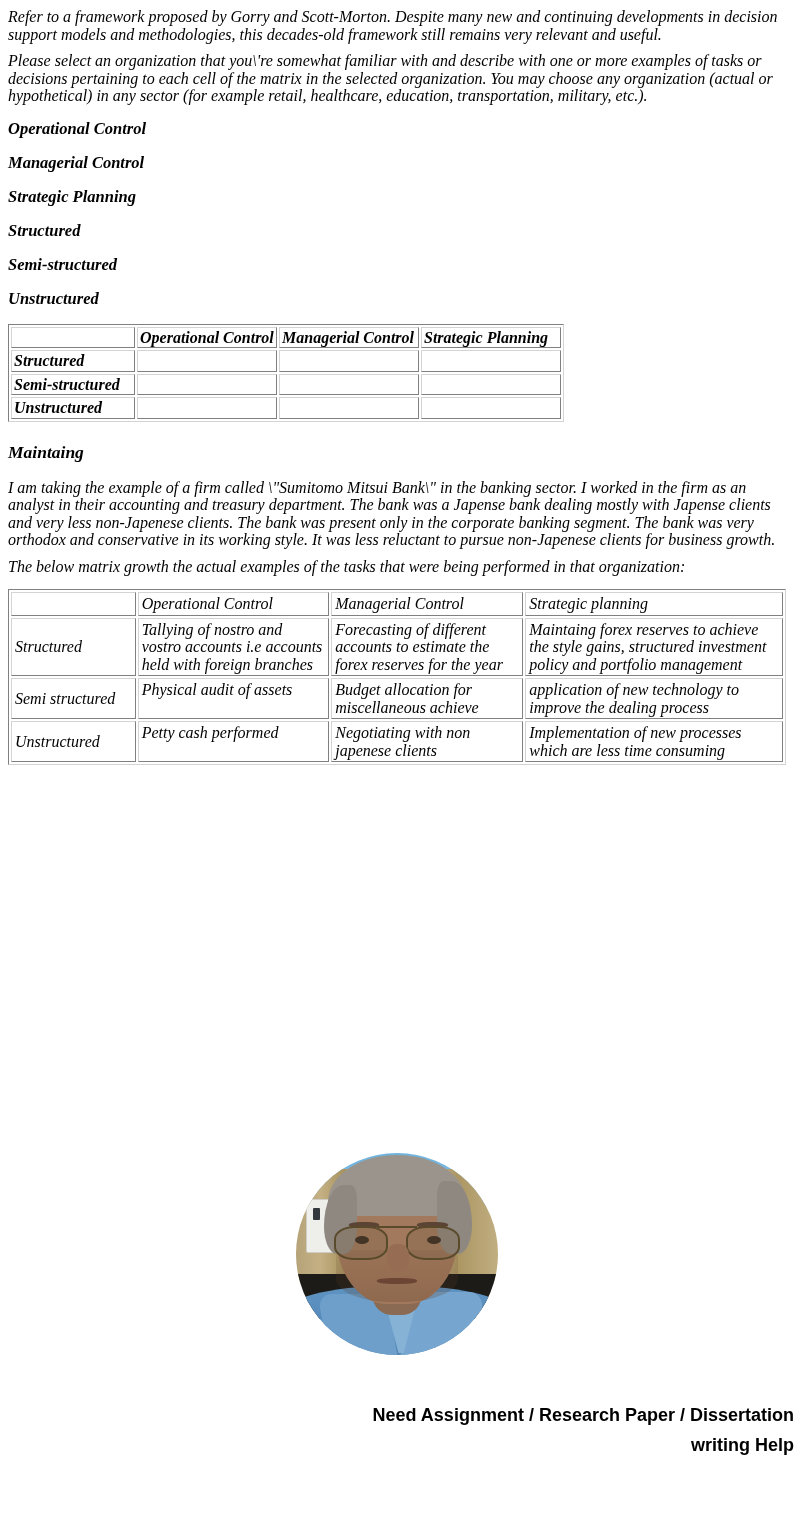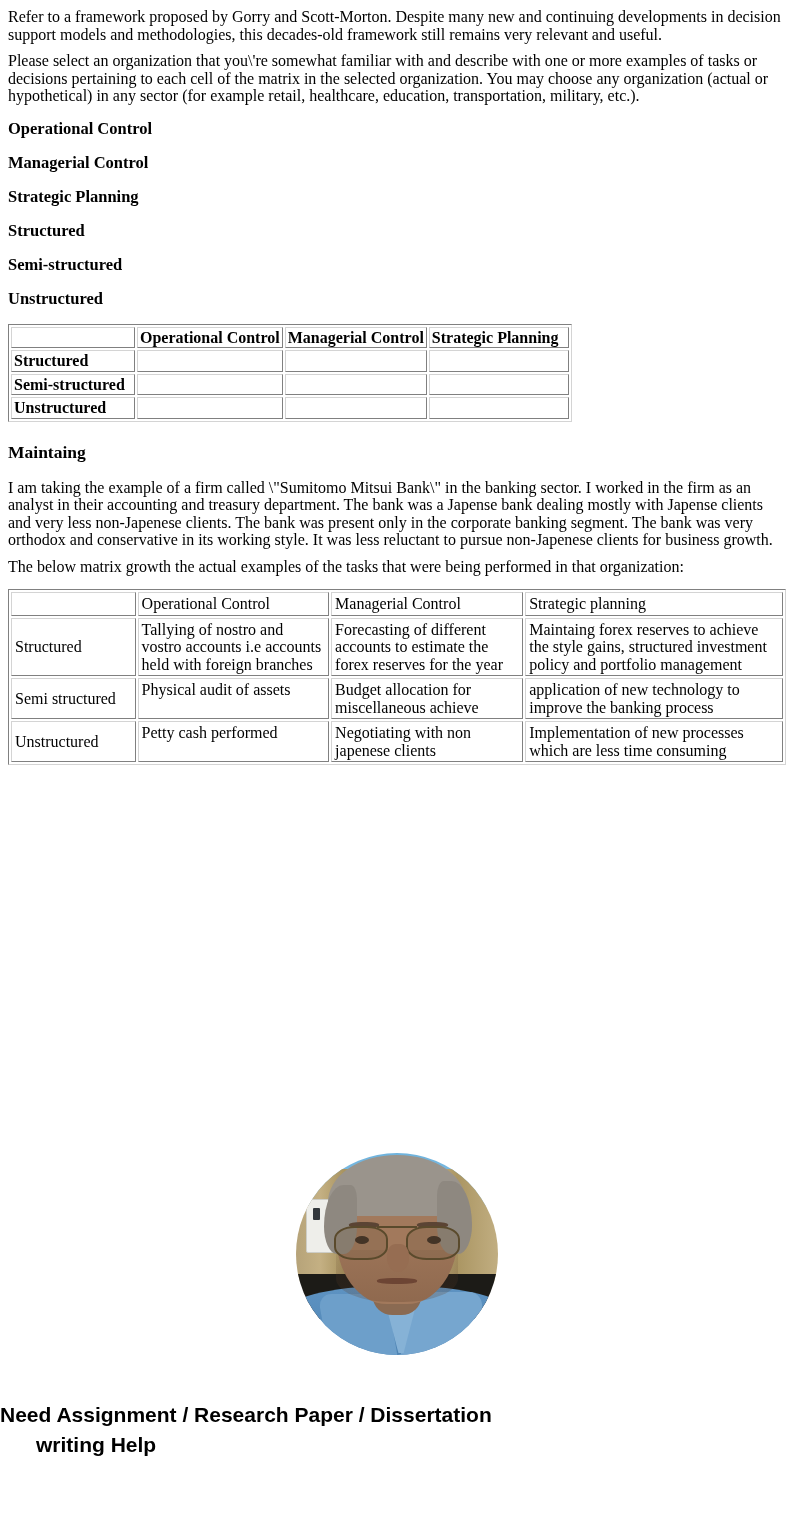--- a/index.html
+++ b/index.html
@@ -13,20 +13,21 @@
     font-family: "Liberation Serif", "DejaVu Serif", serif;
     font-size: 16px;
     color: #000000;
     position: relative;
     overflow: hidden;
   }
   .page {
     padding: 0 8px;
     box-sizing: border-box;
     width: 794px;
+    font-style: italic;
   }
   p.para {
     margin: 8px 0 9px 0;
     font-size: 16px;
     line-height: 17.5px;
     text-align: left;
   }
   h3.hd {
     margin: 15px 0 16px 0;
     font-size: 16.5px;
@@ -185,24 +186,24 @@
     background: linear-gradient(180deg, rgba(90,60,40,0.10), rgba(90,60,40,0.26));
     border-radius: 0 0 45% 45%;
   }
 
   
   .promo {
     position: absolute;
     left: 0;
     top: 1400px;
     width: 794px;
-    text-align: left;
+    text-align: right;
     font-family: "Liberation Sans", "DejaVu Sans", sans-serif;
     font-weight: bold;
-    font-size: 21px;
+    font-size: 18px;
     line-height: 30px;
     color: #000000;
   }
   .promo .l2 { display: block; margin-left: 36px; }
 </style>
 </head>
 <body>
 
 <div class="page">
 
@@ -261,21 +262,21 @@
       <tr>
         <td class="rowhdr">Structured</td>
         <td class="c1">Tallying of nostro and vostro accounts i.e accounts held with foreign branches</td>
         <td class="c2">Forecasting of different accounts to estimate the forex reserves for the year</td>
         <td class="c3">Maintaing forex reserves to achieve the style gains, structured investment policy and portfolio management</td>
       </tr>
       <tr>
         <td class="rowhdr">Semi structured</td>
         <td class="c1">Physical audit of assets</td>
         <td class="c2">Budget allocation for miscellaneous achieve</td>
-        <td class="c3">application of new technology to improve the banking process</td>
+        <td class="c3">application of new technology to improve the dealing process</td>
       </tr>
       <tr>
         <td class="rowhdr">Unstructured</td>
         <td class="c1">Petty cash performed</td>
         <td class="c2">Negotiating with non japenese clients</td>
         <td class="c3">Implementation of new processes which are less time consuming</td>
       </tr>
     </tbody>
   </table>
 

